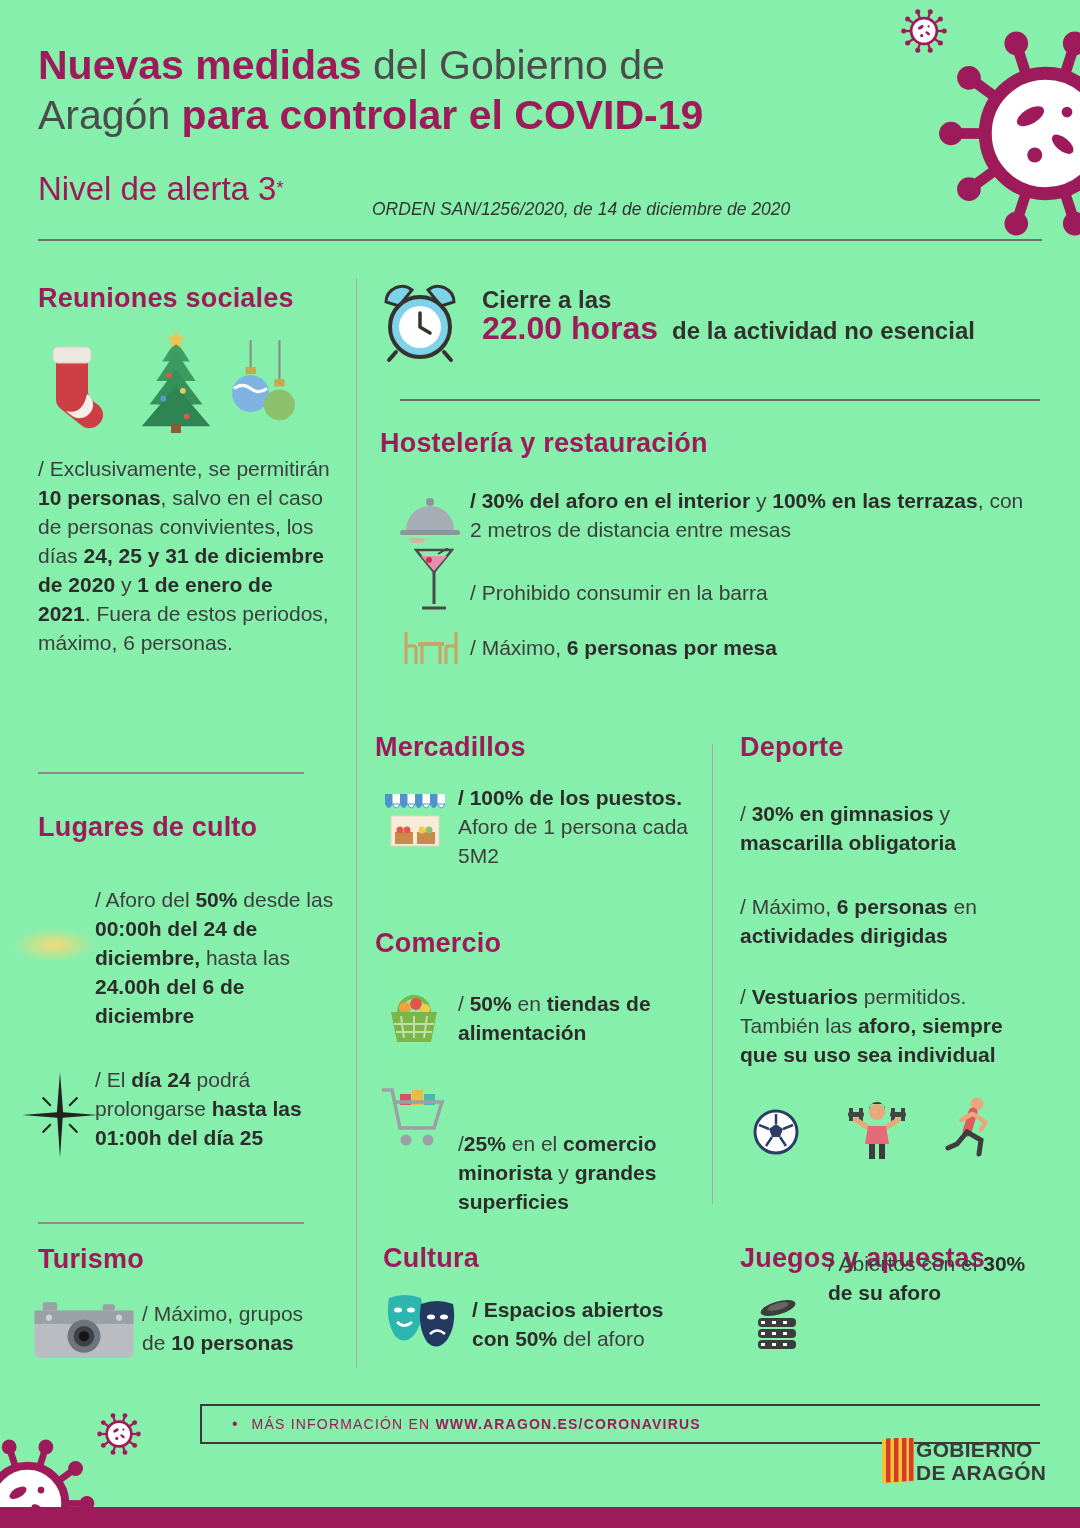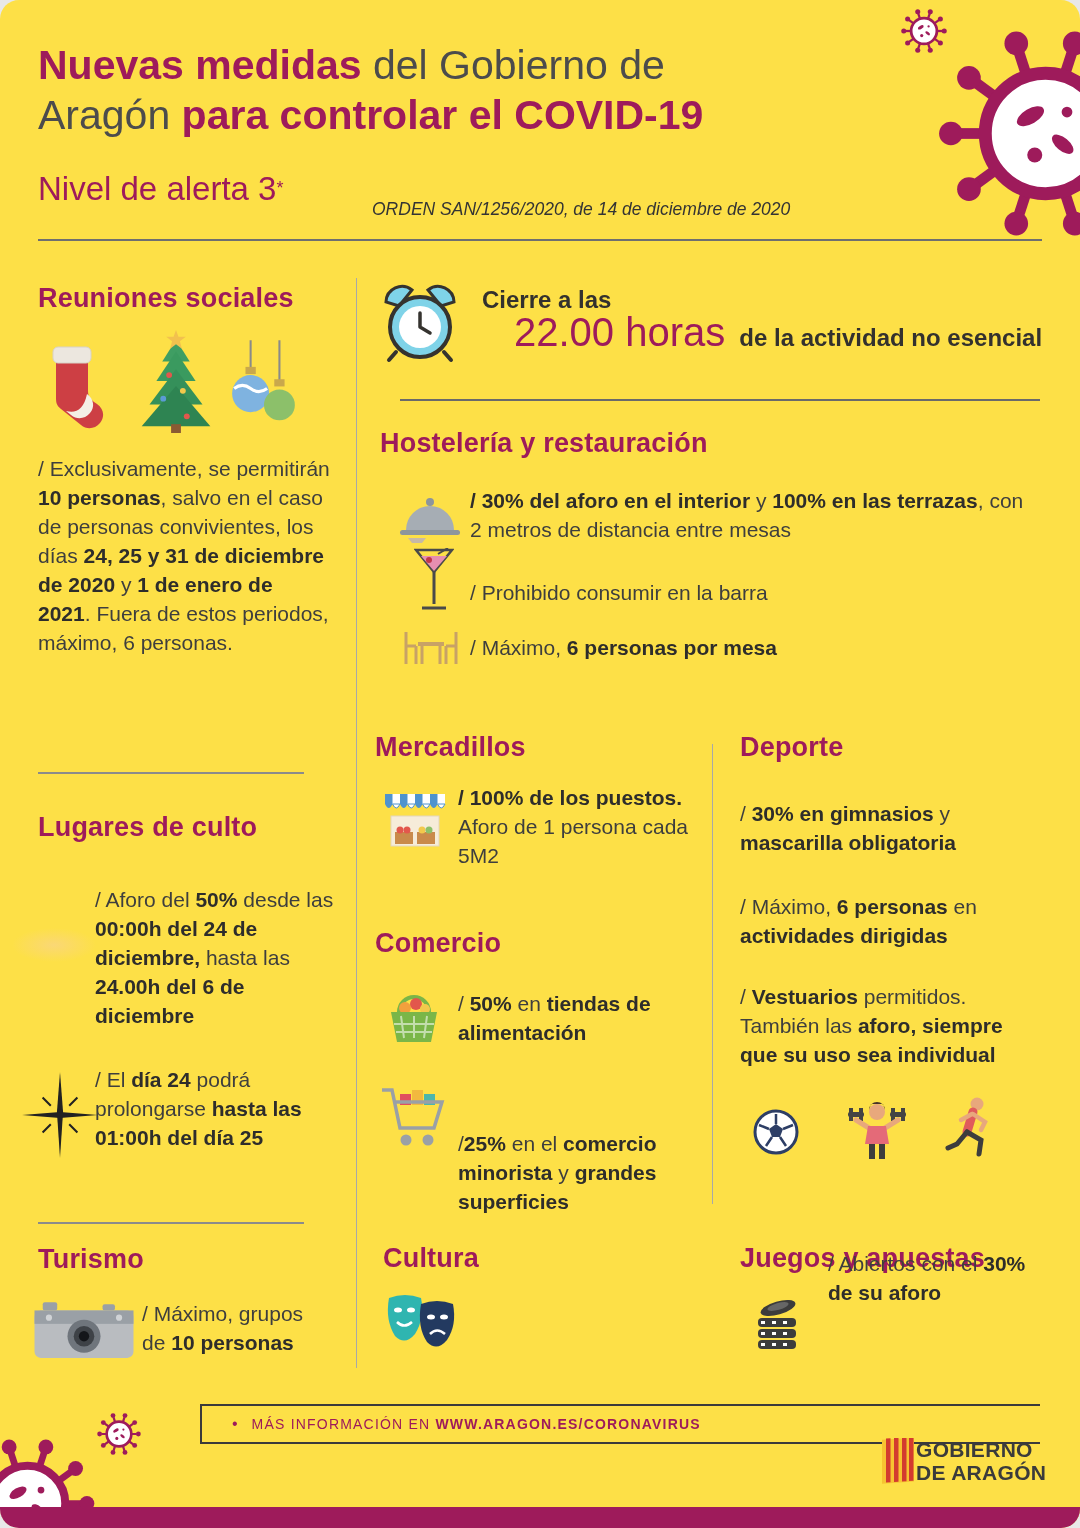--- a/index.html
+++ b/index.html
@@ -1,31 +1,31 @@
 <!DOCTYPE html>
 <html><head>
 <meta charset="utf-8">
 <style>
   :root{ --accent:#9E1B5B; --dark:#3E3E3E; }
   *{ margin:0; padding:0; box-sizing:border-box; }
   body{ background:#e8e8e8; font-family:"Liberation Sans", sans-serif; }
-  .page{ position:relative; width:1080px; height:1528px; background:#fde047; overflow:hidden; margin:0 auto;border-radius:19px; }
+  .page{ position:relative; width:1080px; height:1528px; background:#86efac; overflow:hidden; margin:0 auto; }
   .abs{ position:absolute; }
   .h{ color:var(--accent); font-weight:700; font-size:27px; letter-spacing:.2px; }
   .txt{ font-size:21px; line-height:1.38; color:var(--dark); }
   .bold{ font-weight:700; color:#2e2d2b; }
   .acc{ color:var(--accent) !important; }
   .hr{ position:absolute; background:#8b8b8b; }
   .title{ font-size:41px; line-height:1.22; color:#4c4c4c; white-space:pre-line; font-weight:400; }
   .alert{ font-size:33px; color:var(--accent); font-weight:400; }
   .alert-sup{ vertical-align:super; font-size:18px; color:var(--accent); }
   .order{ font-size:17.5px; font-style:italic; color:#343434; }
   .closing-line1{ font-size:24px; font-weight:700; color:#33312e; }
   .closing-row{ display:flex; align-items:baseline; }
-  .closing-time{ font-size:40px; font-weight:400; color:var(--accent);margin-left:32px; }
+  .closing-time{ font-size:32px; font-weight:700; color:var(--accent); }
   .closing-rest{ font-size:24px; font-weight:700; color:#33312e; margin-left:14px;text-align:center; }
   .sun{ background:radial-gradient(closest-side, rgba(250,215,120,.95), rgba(250,215,120,0)); border-radius:50%; }
   .info-box{ border-top:2px solid #3a3a3a; border-bottom:2px solid #3a3a3a; border-left:2px solid #3a3a3a;
              display:flex; align-items:center; padding-left:30px; }
   .info-text{ font-size:14px; letter-spacing:1.2px; color:var(--accent); }
   .info-text .bold{ color:var(--accent); }
   .info-bullet{ color:var(--accent); font-size:16px; margin-right:14px; }
   .logo{ display:flex; align-items:center; }
   .logo-text{ font-size:21px; font-weight:700; color:#3b3b3b; line-height:1.08; letter-spacing:.3px; }
   .bottom-bar{ position:absolute; left:0; top:1507px; width:1080px; height:21px; background:var(--accent); }
@@ -241,20 +241,21 @@
   <svg class="abs" style="left:383px; top:1292px" width="76" height="60" viewBox="0 0 76 60">
     <path d="M6 6 Q22 0 38 6 Q42 26 32 42 Q22 54 12 44 Q2 28 6 6 Z" fill="#2fb5b0"></path>
     <ellipse cx="15" cy="18" rx="4" ry="2.5" fill="#fff"></ellipse>
       <ellipse cx="28" cy="18" rx="4" ry="2.5" fill="#fff"></ellipse>
     <path d="M14 30 Q21 37 29 30" stroke="#fff" stroke-width="2.5" fill="none"></path>
     <path d="M38 12 Q54 6 70 12 Q74 33 64 48 Q54 60 44 50 Q34 35 38 12 Z" fill="#233a60"></path>
     <ellipse cx="48" cy="25" rx="4" ry="2.5" fill="#fff"></ellipse>
       <ellipse cx="61" cy="25" rx="4" ry="2.5" fill="#fff"></ellipse>
     <path d="M47 42 Q54 35 62 42" stroke="#fff" stroke-width="2.5" fill="none"></path>
   </svg>
+  <div class="abs txt" style="left:472px; top:1296px; width:220px"><span class="bold">/ Espacios abiertos con 50%</span><span> del aforo</span></div>
 
   <div class="abs h" style="left:740px; top:732px">Deporte</div>
   <div class="abs txt" style="left:740px; top:800px; width:280px"><span>/ </span><span class="bold">30% en gimnasios</span><span> y </span><span class="bold">mascarilla obligatoria</span></div>
   <div class="abs txt" style="left:740px; top:893px; width:290px"><span>/ Máximo, </span><span class="bold">6 personas</span><span> en </span><span class="bold">actividades dirigidas</span></div>
   <div class="abs txt" style="left:740px; top:983px; width:298px"><span>/ </span><span class="bold">Vestuarios</span><span> permitidos. También las </span><span class="bold">aforo, siempre que su uso sea individual</span></div>
 
   <svg class="abs" style="left:752px; top:1108px" width="48" height="48" viewBox="0 0 48 48">
     <circle cx="24" cy="24" r="21" fill="#fff" stroke="#2d3e66" stroke-width="3"></circle>
     <polygon points="24,16 31,21 28,29 20,29 17,21" fill="#2d3e66"></polygon>
     <path d="M24 16 V6 M31 21 L41 17 M28 29 L34 38 M20 29 L14 38 M17 21 L7 17" stroke="#2d3e66" stroke-width="2.5"></path>

